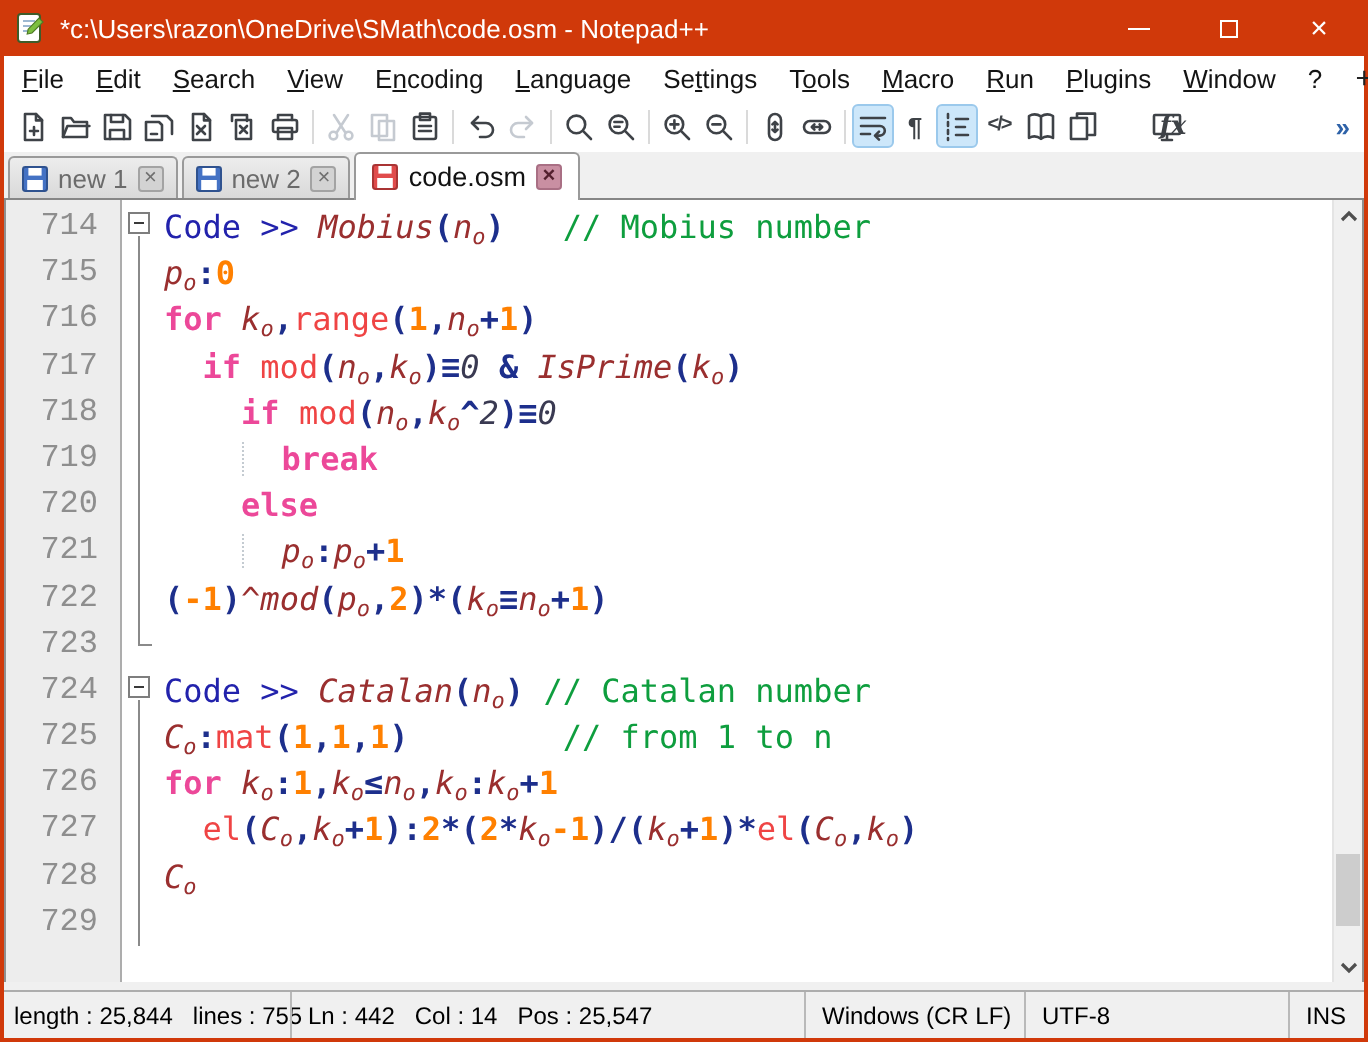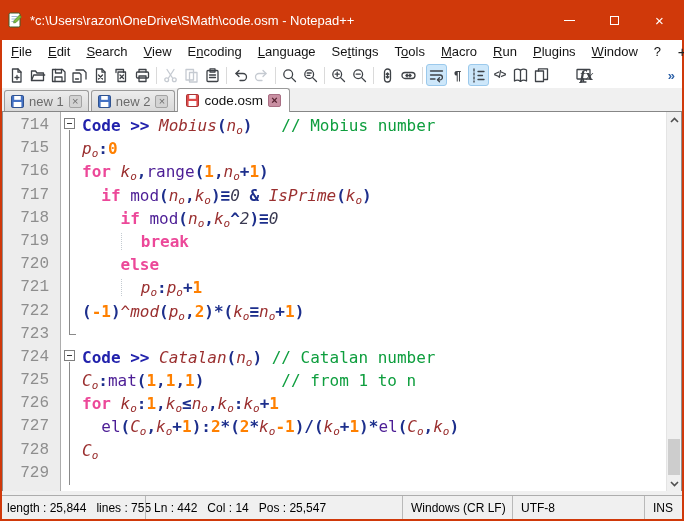--- a/index.html
+++ b/index.html
@@ -1,21 +1,21 @@
 <!DOCTYPE html>
 <html><head>
 <meta charset="utf-8">
 <style>
   *{margin:0;padding:0;box-sizing:border-box}
   html,body{width:684px;height:521px;overflow:hidden}
   body{font-family:"Liberation Sans",sans-serif;-webkit-font-smoothing:antialiased}
   .window{width:684px;height:521px;background:#D0390A;padding:0 2px 2px;display:flex;flex-direction:column}
 
   
-  .titlebar{height:40px;display:flex;align-items:center;color:#fff;font-size:13px}
+  .titlebar{height:28px;display:flex;align-items:center;color:#fff;font-size:13px}
   .app-icon{margin:0 7px 0 5px;display:flex}
   .title-text{white-space:nowrap;overflow:hidden}
   .win-controls{margin-left:auto;display:flex;height:100%}
   .wbtn{width:45px;height:100%;display:flex;align-items:center;justify-content:center;color:#fff;font-size:14px}
   .glyph-min{display:block;width:11px;height:1px;background:#fff}
   .glyph-max{display:block;width:9px;height:9px;border:1px solid #fff}
   .glyph-close{font-size:15px;line-height:1}
 
   
   .menubar{background:#fff;height:22px;display:flex;align-items:center;font-size:13px;color:#141414;padding-left:1px}
@@ -50,24 +50,24 @@
   .fl{height:23.2px;position:relative}
   .fl .v{position:absolute;left:8px;width:1px;background:#8A8A8A}
   .fl .v.full{top:0;bottom:0}
   .fl .v.below{top:16px;bottom:0}
   .fl .v.half{top:0;height:12px}
   .fl .h{position:absolute;left:8px;top:11px;width:7px;height:1px;background:#8A8A8A}
   .fbox{position:absolute;left:3px;top:4px;width:11px;height:11px;border:1px solid #7E7E7E;background:#fff}
   .fbox::after{content:"";position:absolute;left:2px;top:4px;width:5px;height:1px;background:#3A3A3A}
   .codecol{flex:1;padding:2px 0 0 3px;overflow:hidden;font-family:"DejaVu Sans Mono",monospace;font-size:16px;color:#1F1F1F}
   .cl{height:23.2px;line-height:23.2px;white-space:pre}
-  .t-kw1{color:#2222AC;font-weight:bold}
+  .t-kw1{color:#2222AC;font-weight:normal}
   .t-kw2{color:#ec4899;font-weight:bold}
   .t-id{color:#9A2F2F;font-style:italic}
-  .t-fn{color:#4c1d95}
+  .t-fn{color:#ef4444}
   .t-op{color:#1D2F8C;font-weight:bold}
   .t-num{color:#FF8000;font-weight:bold}
   .t-numi{color:#3A3A52;font-style:italic}
   .t-cmt{color:#0E9E3E}
   .t-sb{font-size:11px;vertical-align:-3px}
   .guide{display:inline-block;width:0;height:17px;border-left:1px dotted #C4CBD1;vertical-align:-3px}
 
   
   .vscroll{width:15px;background:#F0F0F0;position:relative;flex:none;border-left:1px solid #E4E4E4}
   .sarrow{height:15px;display:flex;align-items:center;justify-content:center;color:#555}

